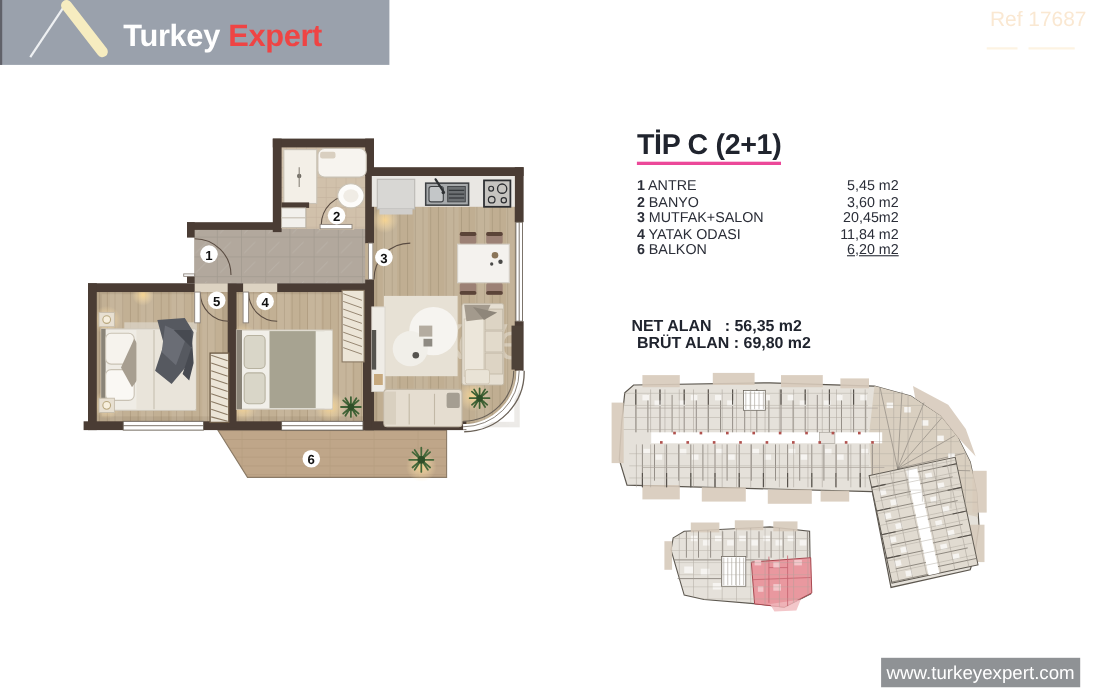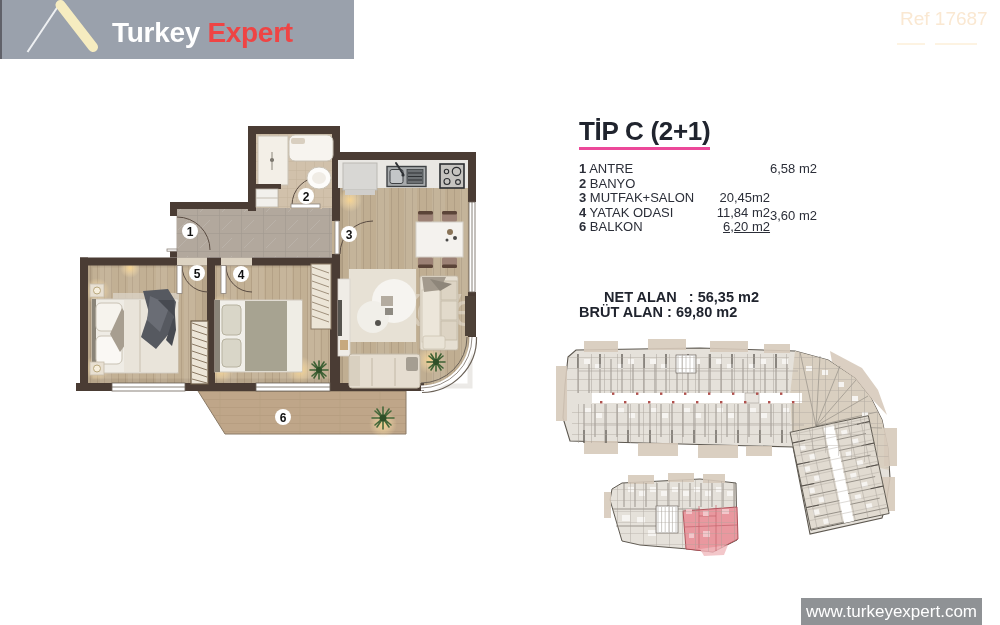--- a/index.html
+++ b/index.html
@@ -324,28 +324,28 @@
     <circle cx="197" cy="273" r="8" fill="#ffffff"></circle>
     <text x="197" y="278" font-size="12" font-weight="bold" fill="#111111" text-anchor="middle">5</text>
     <circle cx="283" cy="417" r="8" fill="#ffffff"></circle>
     <text x="283" y="422" font-size="12" font-weight="bold" fill="#111111" text-anchor="middle">6</text>
   </g>
 </svg>
 
 <div class="abs" style="left:579px;top:116px;font-size:26px;font-weight:bold;color:#20242e;border-bottom:3px solid #ec4899;padding-bottom:0px;letter-spacing:-0.3px;">TİP C (2+1)</div>
 
 <div class="abs" style="left:579px;top:162px;width:238px;font-size:13px;color:#2b2e38;line-height:14.5px;">
-  <div><b>1</b> ANTRE<span style="float:right;">6,58 m2</span></div>
-  <div><b>2</b> BANYO<span style="float:right;margin-top:32px;">3,60 m2</span></div>
+  <div><b>1</b> ANTRE<span style="float:right;">5,45 m2</span></div>
+  <div><b>2</b> BANYO<span style="float:right;">3,60 m2</span></div>
   <div><b>3</b> MUTFAK+SALON<span style="float:right;">20,45m2</span></div>
   <div><b>4</b> YATAK ODASI<span style="float:right;">11,84 m2</span></div>
   <div><b>6</b> BALKON<span style="float:right;text-decoration:underline;">6,20 m2</span></div>
 </div>
 
-<div class="abs" style="left:604px;top:290px;font-size:14.5px;font-weight:bold;color:#20242e;line-height:15px;">NET ALAN&nbsp;&nbsp;&nbsp;: 56,35 m2</div>
+<div class="abs" style="left:574px;top:290px;font-size:14.5px;font-weight:bold;color:#20242e;line-height:15px;">NET ALAN&nbsp;&nbsp;&nbsp;: 56,35 m2</div>
 <div class="abs" style="left:579px;top:305px;font-size:14.5px;font-weight:bold;color:#20242e;line-height:15px;">BRÜT ALAN : 69,80 m2</div>
 
 <svg class="abs" style="left:550px;top:335px;" width="365" height="235" viewBox="550 335 365 235">
   <g id="keyplan">
 <defs>
 <pattern id="kpgrid" width="13" height="11" patternUnits="userSpaceOnUse">
   <rect width="13" height="11" fill="none"></rect>
   <line x1="6.5" y1="0" x2="6.5" y2="11" stroke="#a39d94" stroke-width="0.5"></line>
   <line x1="0" y1="5.5" x2="13" y2="5.5" stroke="#aaa49b" stroke-width="0.45"></line>
 </pattern>

